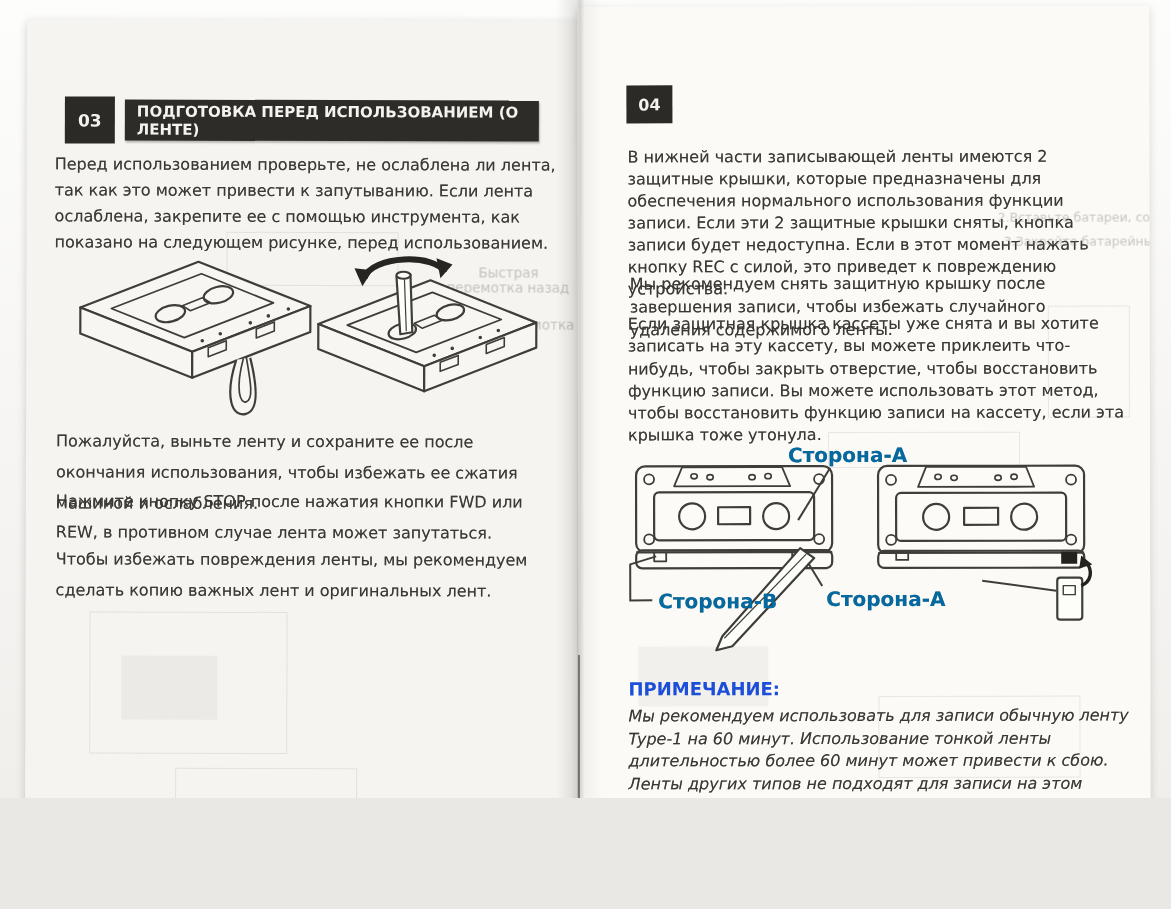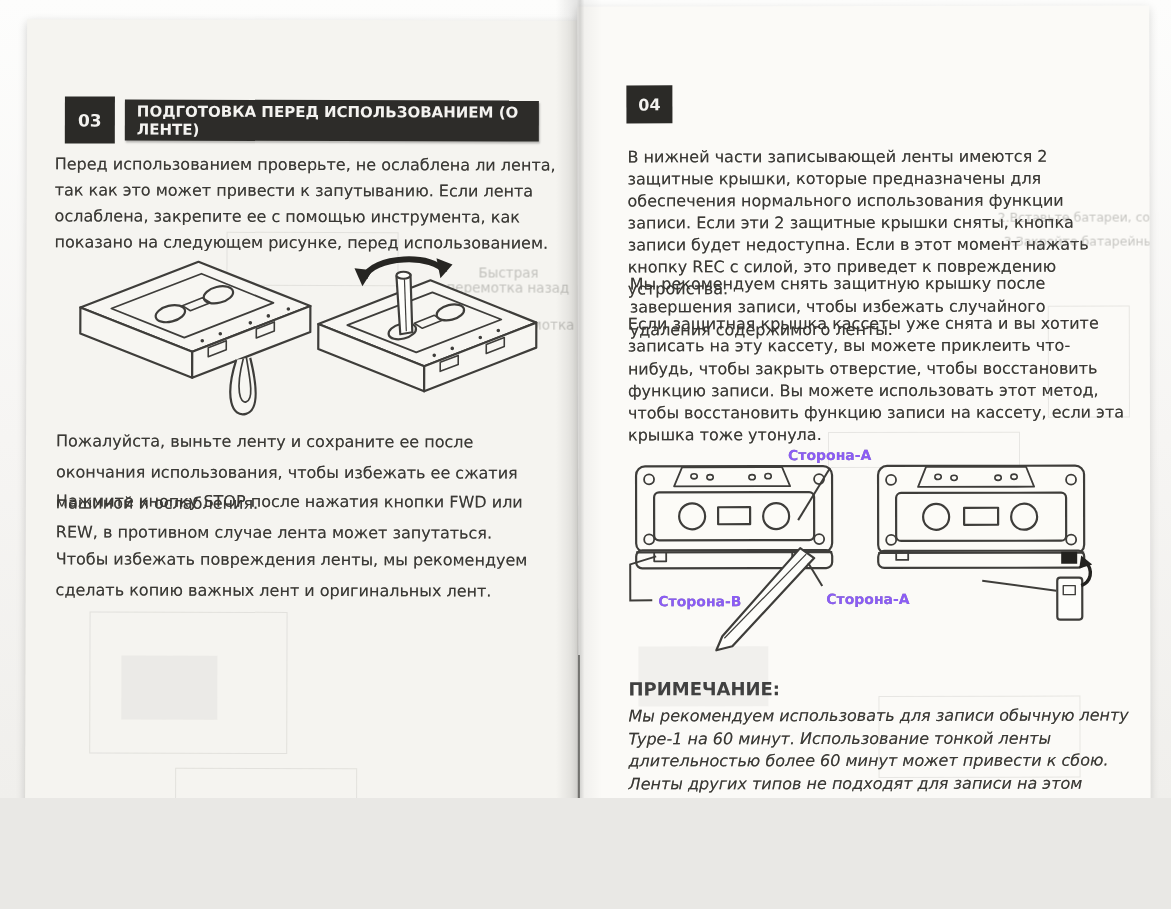--- a/index.html
+++ b/index.html
@@ -15,23 +15,23 @@
     background:linear-gradient(90deg,rgba(0,0,0,0) 0%,rgba(0,0,0,0.10) 45%,rgba(0,0,0,0.16) 52%,rgba(0,0,0,0.04) 62%,rgba(0,0,0,0) 100%);}
   .fold-line{position:absolute;left:578px;top:655px;width:2px;height:225px;background:rgba(45,45,42,0.55);z-index:6;}
   .sec-badge{position:absolute;background:#2b2a27;color:#f3f2ef;display:flex;align-items:center;justify-content:center;
              font-weight:bold;}
   .banner{position:absolute;background:#2d2c29;color:#f4f3f0;display:flex;align-items:center;
           font-weight:bold;box-shadow:1px 2px 2px rgba(0,0,0,0.25);}
   .body-text{position:absolute;margin:0;font-size:16px;color:#3a3935;
              text-shadow:0 0 0.5px rgba(58,57,53,0.55);}
   .pageno{position:absolute;font-size:15px;font-weight:bold;color:#454440;letter-spacing:1px;}
   .figure{position:absolute;}
-  .fig-label{position:absolute;font-weight:bold;font-size:14px;color:#8b5cf6;line-height:26px;
+  .fig-label{position:absolute;font-weight:bold;font-size:20px;color:#0369a1;line-height:26px;
              text-shadow:0 0 0.5px rgba(46,45,42,0.5);}
-  .note-heading{position:absolute;margin:0;font-size:18px;font-weight:bold;color:#404040;}
+  .note-heading{position:absolute;margin:0;font-size:18px;font-weight:bold;color:#1d4ed8;}
   .ghost{position:absolute;color:rgba(110,110,104,0.38);font-size:13.5px;white-space:nowrap;
          filter:blur(0.4px);}
   .smudge{position:absolute;border:1px solid rgba(110,110,104,0.14);}
   .smudge-fill{position:absolute;background:rgba(120,120,112,0.07);}
   svg{display:block;}
 </style>
 </head>
 <body>
 
 <div class="stage">

